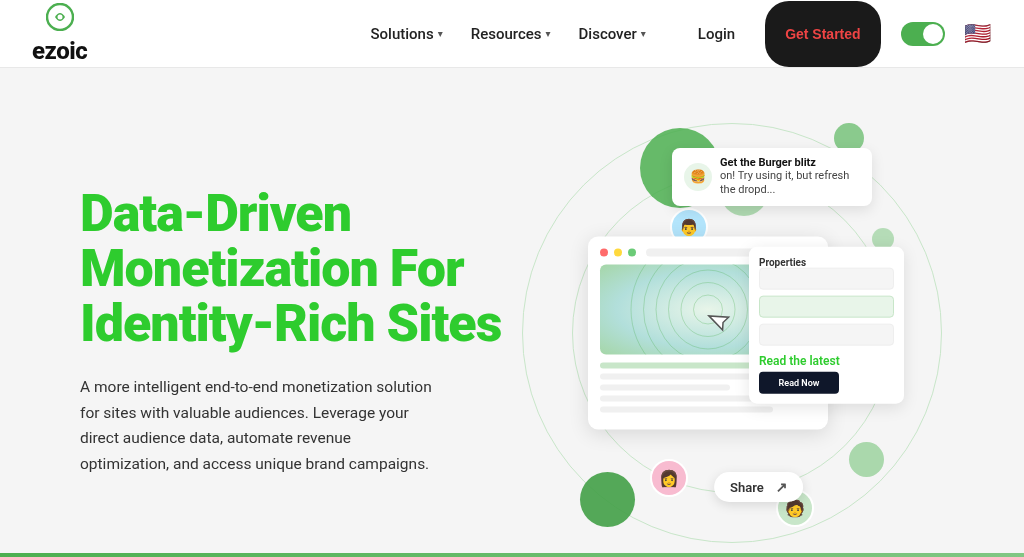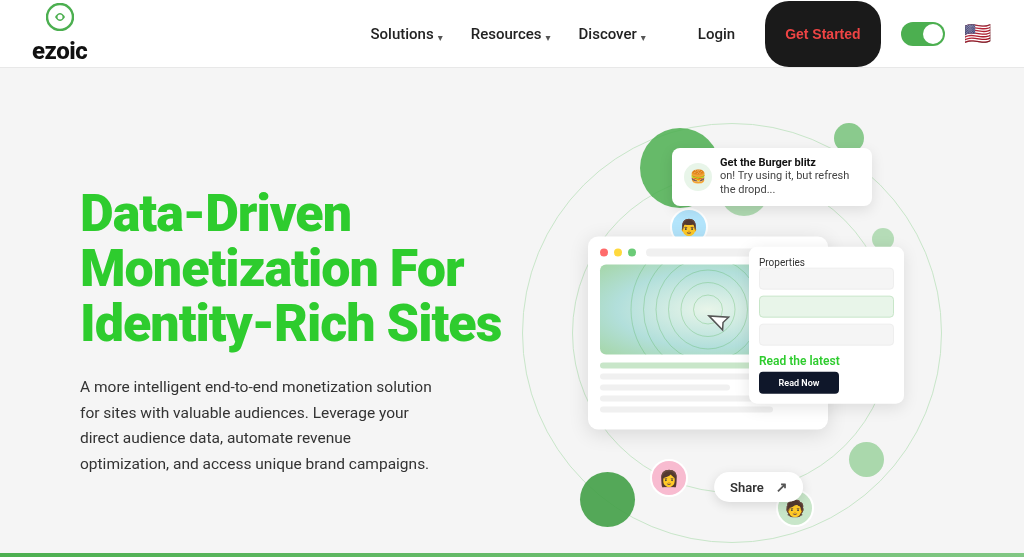--- a/index.html
+++ b/index.html
@@ -40,21 +40,21 @@
       letter-spacing: -0.5px;
     }
     .nav-links {
       display: flex;
       align-items: center;
       gap: 8px;
       margin-right: 32px;
     }
     .nav-link {
       display: flex;
-      align-items: flex-end;
+      align-items: center;
       gap: 4px;
       padding: 6px 10px;
       font-size: 15px;
       color: #222;
       font-weight: 500;
       cursor: pointer;
       border-radius: 4px;
     }
     .chevron-icon {
       font-size: 10px;
@@ -397,21 +397,21 @@
         <div class="fp-line" style="width:155px;height:155px;"></div>
       </div>
       <div class="card-line green full"></div>
       <div class="card-line medium"></div>
       <div class="card-line short"></div>
       <div class="card-line full"></div>
       <div class="card-line medium"></div>
     </div>
 
     <div class="ui-card-small">
-      <div style="font-size:10px;font-weight:400;color:#333;">Properties</div>
+      <div style="font-size:10px;font-weight:700;color:#333;">Properties</div>
       <div class="small-rect"></div>
       <div class="small-rect accent"></div>
       <div class="small-rect"></div>
       <div style="margin-top:8px;">
         <div style="font-size:12px;font-weight:600;color:#2ecc2e;margin-bottom:4px;">Read the latest</div>
         <div style="width:80px;height:22px;background:#0f172a;border-radius:4px;display:flex;align-items:center;justify-content:center;">
           <span style="font-size:9px;color:#fff;font-weight:600;">Read Now</span>
         </div>
       </div>
     </div>

